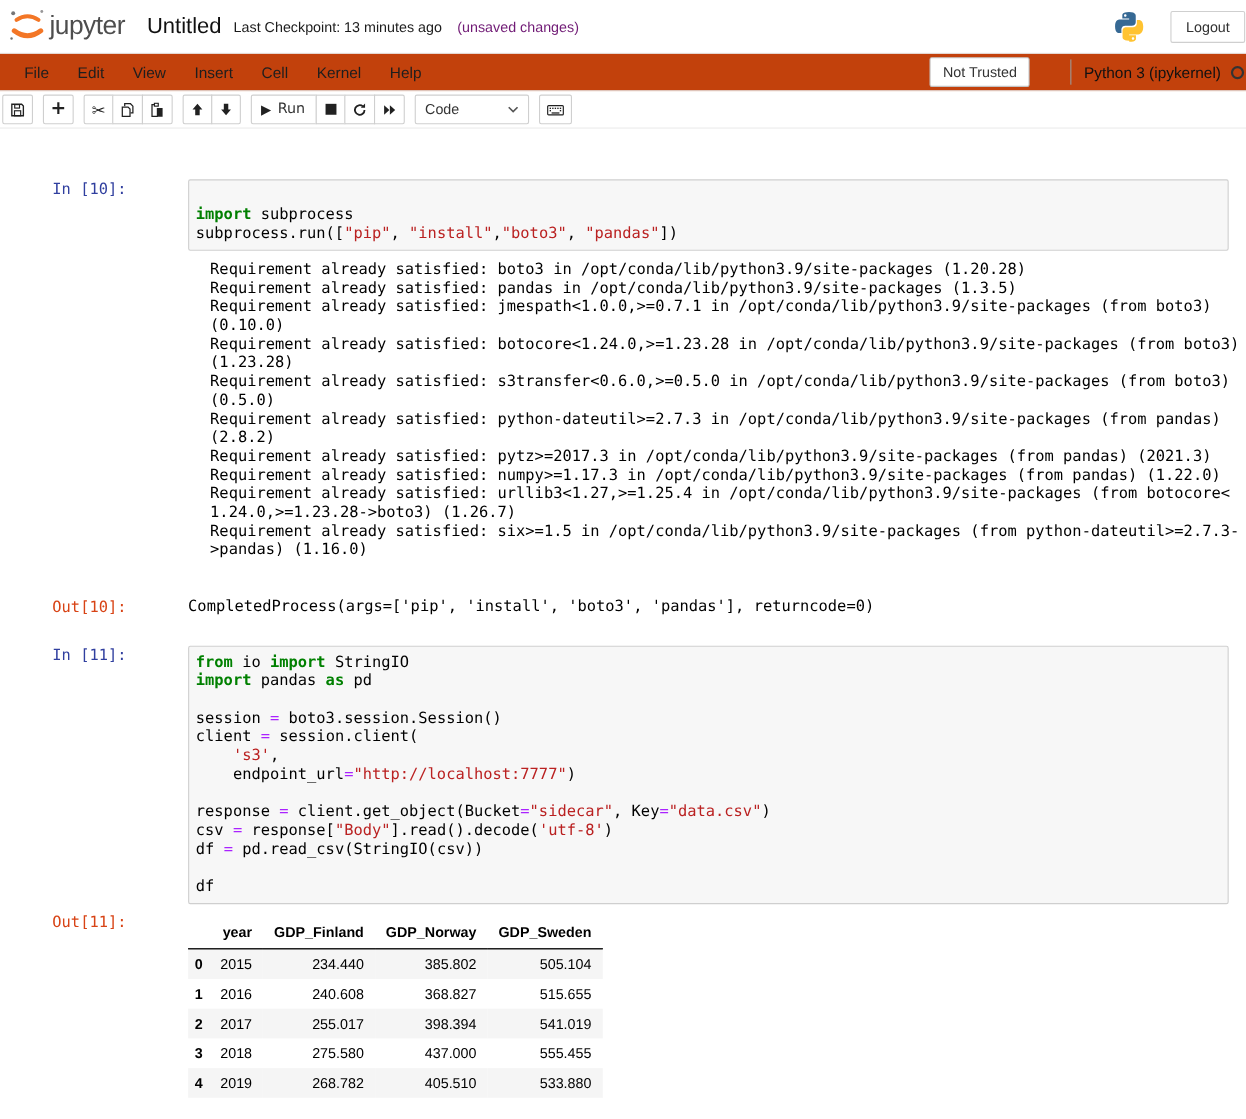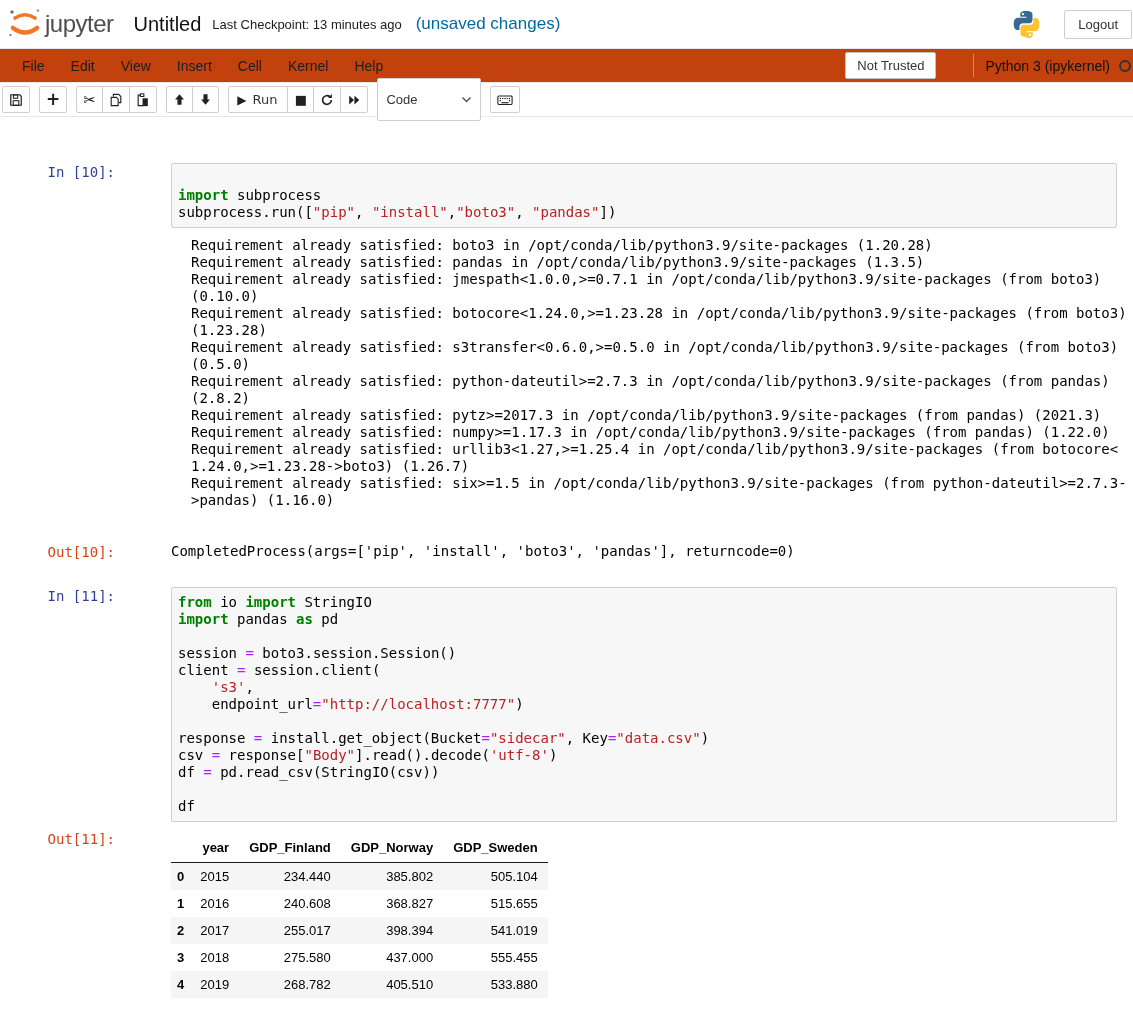--- a/index.html
+++ b/index.html
@@ -6,21 +6,21 @@
   html,body { width:1133px; height:1017px; overflow:hidden; background:#fff;
     font-family:"Liberation Sans", sans-serif; color:#111; }
 
   
   .header { display:flex; align-items:center; height:49px; padding:0 0 0 6px;
     border-bottom:1px solid #e7e7e7; background:#fff; }
   .logo { display:flex; align-items:center; cursor:pointer; }
   .logo-text { font-size:24px; color:#4e4e4e; letter-spacing:-0.5px; margin-left:1px; }
   .nb-title { font-size:20px; color:#111; margin-left:20px; cursor:pointer; }
   .checkpoint { font-size:13px; color:#1c1c1c; margin-left:11px; }
-  .unsaved { font-size:17px; color:#0369a1; margin-left:14px; }
+  .unsaved { font-size:13px; color:#701a75; margin-left:14px; }
   .spacer { flex:1; }
   .py-logo { margin-right:22px; }
   .logout { height:29px; padding:0 13px; background:#fff; border:1px solid #cfcfcf;
     border-radius:2px; font-size:13px; color:#333; margin-right:1px; cursor:pointer;
     font-family:"Liberation Sans",sans-serif; }
 
   
   .menubar { display:flex; align-items:center; height:34px; border-bottom:1px solid #e7e7e7;
     padding-left:9px; background:#c2410c; }
   .menu-item { padding:8px 13px; font-size:14px; color:#1e1e1e; cursor:pointer; }
@@ -41,21 +41,21 @@
     font-family:"DejaVu Sans",sans-serif; }
   .btn-group { display:inline-flex; }
   .btn-group .btn + .btn { margin-left:-1px; border-radius:0; }
   .btn-group .btn:first-child { border-radius:2px 0 0 2px; }
   .btn-group .btn:last-child { border-radius:0 2px 2px 0; }
   .run-btn { padding:0 10px 0 8px; font-size:13px; color:#333; }
   .run-btn .play { margin-right:6px; font-size:12px; color:#212121; }
   .glyph-sq { font-size:13px; } .glyph-cut { font-size:15px; }
   .plus { font-size:17px; font-weight:bold; line-height:1; }
   .cell-select { display:inline-flex; align-items:center; justify-content:space-between;
-    width:104px; height:43px; border:1px solid #cfcfcf; border-radius:2px; background:#fff;
+    width:104px; height:27px; border:1px solid #cfcfcf; border-radius:2px; background:#fff;
     padding:0 8px; font-size:13px; color:#333; cursor:pointer; }
 
   
   .notebook { padding-top:46px; background:#fff; }
   .cell-row { display:flex; align-items:flex-start;gap:46px; }
   .prompt { width:125px; min-width:125px; text-align:right; padding-right:10px;
     font-family:"DejaVu Sans Mono",monospace; font-size:14px; line-height:17px;
     padding-top:1px; }
   .prompt-in { color:#303F9F; }
   .prompt-out { color:#D84315; }
@@ -252,21 +252,21 @@
       <div class="prompt prompt-in">In [11]:</div>
       <div class="input-area">
           <div class="cm-line"><span class="tk-k">from</span><span class="tk-t"> io </span><span class="tk-k">import</span><span class="tk-t"> StringIO</span></div>
           <div class="cm-line"><span class="tk-k">import</span><span class="tk-t"> pandas </span><span class="tk-k">as</span><span class="tk-t"> pd</span></div>
           <div class="cm-line"></div>
           <div class="cm-line"><span class="tk-t">session </span><span class="tk-o">=</span><span class="tk-t"> boto3.session.Session()</span></div>
           <div class="cm-line"><span class="tk-t">client </span><span class="tk-o">=</span><span class="tk-t"> session.client(</span></div>
           <div class="cm-line"><span class="tk-t">    </span><span class="tk-s">'s3'</span><span class="tk-t">,</span></div>
           <div class="cm-line"><span class="tk-t">    endpoint_url</span><span class="tk-o">=</span><span class="tk-s">"http://localhost:7777"</span><span class="tk-t">)</span></div>
           <div class="cm-line"></div>
-          <div class="cm-line"><span class="tk-t">response </span><span class="tk-o">=</span><span class="tk-t"> install.get_object(Bucket</span><span class="tk-o">=</span><span class="tk-s">"sidecar"</span><span class="tk-t">, Key</span><span class="tk-o">=</span><span class="tk-s">"data.csv"</span><span class="tk-t">)</span></div>
+          <div class="cm-line"><span class="tk-t">response </span><span class="tk-o">=</span><span class="tk-t"> client.get_object(Bucket</span><span class="tk-o">=</span><span class="tk-s">"sidecar"</span><span class="tk-t">, Key</span><span class="tk-o">=</span><span class="tk-s">"data.csv"</span><span class="tk-t">)</span></div>
           <div class="cm-line"><span class="tk-t">csv </span><span class="tk-o">=</span><span class="tk-t"> response[</span><span class="tk-s">"Body"</span><span class="tk-t">].read().decode(</span><span class="tk-s">'utf-8'</span><span class="tk-t">)</span></div>
           <div class="cm-line"><span class="tk-t">df </span><span class="tk-o">=</span><span class="tk-t"> pd.read_csv(StringIO(csv))</span></div>
           <div class="cm-line"></div>
           <div class="cm-line"><span class="tk-t">df</span></div>
         </div>
     </div>
 
     <div class="cell-row out-df">
       <div class="prompt prompt-out">Out[11]:</div>
       <div>

